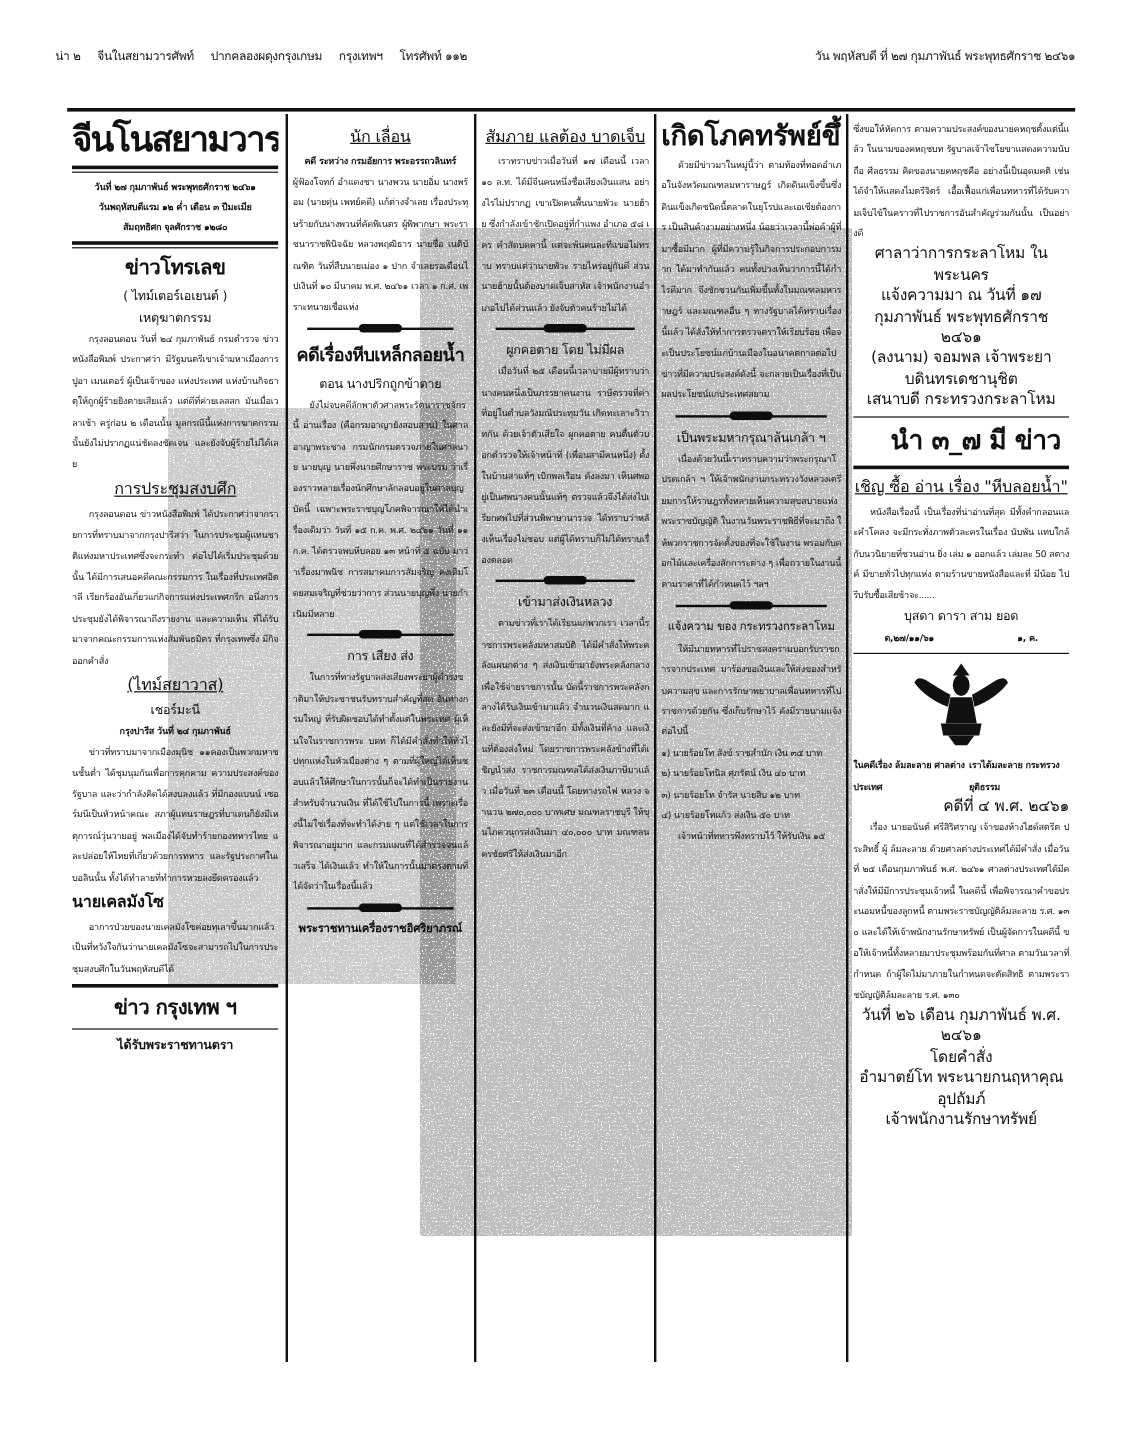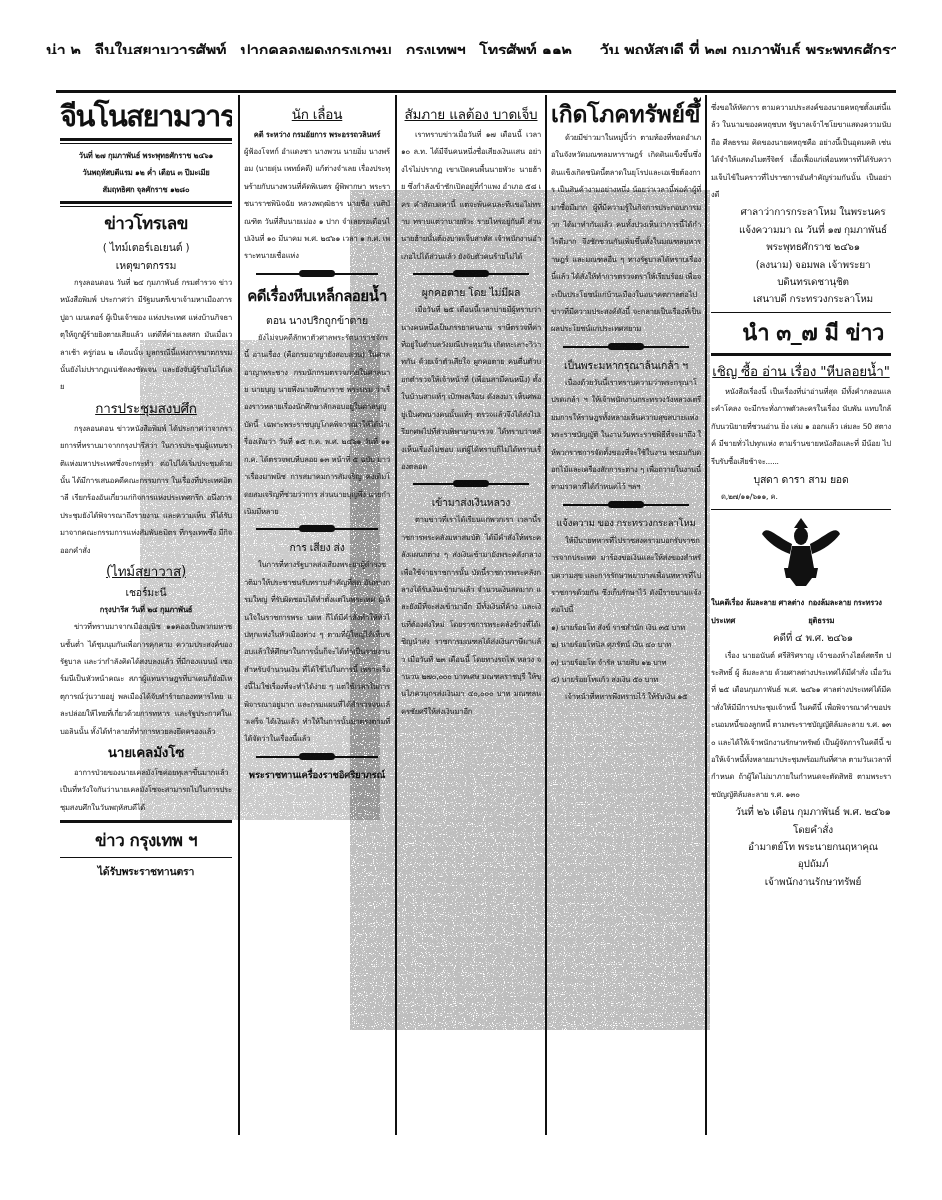--- a/index.html
+++ b/index.html
@@ -5,21 +5,21 @@
   html, body { margin: 0; padding: 0; background: #ffffff; }
   body {
     width: 942px; height: 1200px; overflow: hidden; position: relative;
     font-family: "DejaVu Sans", sans-serif; color: #111;
   }
   .page { position: absolute; left: 0; top: 0; width: 942px; height: 1200px; background: #fff; }
 
   
   .running-header {
     position: absolute; left: 46px; top: 38px; width: 850px; height: 16px;
-    font-size: 16px; font-weight: bold; display: flex; align-items: flex-start; gap: 14px;
+    font-size: 10px; font-weight: normal; display: flex; align-items: center; gap: 14px;
     white-space: nowrap; overflow: hidden; letter-spacing: -0.3px;
   }
   .running-header .spacer { flex: 1; }
 
   .top-rule { position: absolute; left: 56px; top: 90px; width: 840px; height: 3px; background: #111; }
 
   .col {
     position: absolute; top: 95px; overflow: hidden;
     font-size: 7.6px; line-height: 17.4px; letter-spacing: -0.2px;
   }
@@ -37,26 +37,26 @@
   .thick-rule { border-top: 3px solid #111; margin: 4px 0; }
   .orn-rule { position: relative; height: 10px; margin: 4px 12px; }
   .orn-rule::before { content: ""; position: absolute; left: 0; right: 0; top: 4px; border-top: 2px solid #111; }
   .orn-rule::after {
     content: ""; position: absolute; left: 50%; top: 1px; width: 36px; height: 7px; margin-left: -18px;
     background: #111; border-radius: 4px;
   }
 
   .h1 { font-size: 17px; font-weight: bold; text-align: center; line-height: 26px; margin: 2px 0; white-space: nowrap; letter-spacing: -0.5px; }
   .h2 { font-size: 13.5px; text-align: center; line-height: 22px; margin: 1px 0; white-space: nowrap; text-decoration: underline; }
-  .h2b { font-size: 13.5px; font-weight: bold; text-align: center; line-height: 22px; margin: 1px 0; white-space: nowrap; }
+  .h2b { font-size: 13.5px; font-weight: bold; line-height: 22px; margin: 1px 0; white-space: nowrap; }
   .h3 { font-size: 10.5px; text-align: center; line-height: 18px; white-space: nowrap; }
   .h-big { font-size: 22px; font-weight: bold; text-align: center; line-height: 32px; letter-spacing: -0.5px; white-space: nowrap; padding-left: 24px; }
   .h-huge { font-family: "DejaVu Serif", serif; font-size: 19px; font-weight: bold; text-align: center; line-height: 30px; white-space: nowrap; }
   .dateline { font-size: 7.6px; text-align: center; font-weight: bold; line-height: 17px; }
-  .sig { text-align: center; font-size: 10px; padding-left: 24px; }
+  .sig { text-align: center; font-size: 13px; }
 
   .garuda { display: block; margin: 6px auto; width: 90px; height: 72px; }
 
   
   .noise { position: absolute; pointer-events: none; }
 </style>
 </head>
 <body>
 
 <div class="page">
@@ -150,41 +150,41 @@
     <div class="sig">ศาลาว่าการกระลาโหม ในพระนคร</div>
     <div class="sig">แจ้งความมา ณ วันที่ ๑๗ กุมภาพันธ์ พระพุทธศักราช ๒๔๖๑</div>
     <div class="sig">(ลงนาม) จอมพล เจ้าพระยาบดินทรเดชานุชิต</div>
     <div class="sig">เสนาบดี กระทรวงกระลาโหม</div>
     <div class="thin-rule"></div>
     <div class="h-big">นำ ๓_๗ มี ข่าว</div>
     <div class="thick-rule"></div>
     <div class="h2">เชิญ ซื้อ อ่าน เรื่อง "หีบลอยน้ำ"</div>
     <p>หนังสือเรื่องนี้ เป็นเรื่องที่น่าอ่านที่สุด มีทั้งคำกลอนและคำโคลง จะมีกระทั่งภาพตัวละครในเรื่อง นับพัน แทบใกล้กับนวนิยายที่ชวนอ่าน ยิ่ง เล่ม ๑ ออกแล้ว เล่มละ 50 สตางค์ มีขายทั่วไปทุกแห่ง ตามร้านขายหนังสือและที่ มีน้อย ไปรีบรับซื้อเสียช้าจะ......</p>
     <div class="h3">บุสดา ดารา สาม ยอด</div>
-    <div style="display:flex; font-size:7.6px; font-weight:normal; padding:0 10px;">
+    <div style="display:flex; justify-content:space-between; font-size:7.6px; font-weight:bold; padding:0 26px;">
       <span>ด,๒๗/๑๑/๖๑</span>
       <span>๑, ค.</span>
     </div>
     <div class="thin-rule"></div>
     <svg class="garuda" viewBox="0 0 90 72">
       <g fill="#111">
         <ellipse cx="45" cy="20" rx="7" ry="9"></ellipse>
         <path d="M38 12 L45 2 L52 12 Z"></path>
         <path d="M36 28 C20 20 10 8 6 18 C12 26 22 34 34 38 Z"></path>
         <path d="M54 28 C70 20 80 8 84 18 C78 26 68 34 56 38 Z"></path>
         <path d="M36 30 L54 30 L58 52 L32 52 Z"></path>
         <path d="M28 52 L62 52 L60 62 L30 62 Z"></path>
         <path d="M34 62 L40 70 L50 70 L56 62 Z"></path>
       </g>
     </svg>
     <div style="display:flex; justify-content:space-between; font-size:7.6px; font-weight:bold;">
       <span>ในคดีเรื่อง ล้มละลาย ศาลต่างประเทศ</span>
-      <span>กองล้มละลาย กระทรวงยุติธรรม</span>
+      <span>เราได้มละลาย กระทรวงยุติธรรม</span>
     </div>
-    <div class="sig" style="text-align:center">คดีที่ ๔ พ.ศ. ๒๔๖๑</div>
+    <div class="sig" style="text-align:right">คดีที่ ๔ พ.ศ. ๒๔๖๑</div>
     <p>เรื่อง นายอนันต์ ศรีสิริศราญ เจ้าของห้างไฮด์สตรีต ประสิทธิ์ ผู้ ล้มละลาย ด้วยศาลต่างประเทศได้มีคำสั่ง เมื่อวันที่ ๒๕ เดือนกุมภาพันธ์ พ.ศ. ๒๔๖๑ ศาลต่างประเทศได้มีคำสั่งให้มีมีการประชุมเจ้าหนี้ ในคดีนี้ เพื่อพิจารณาคำขอประนอมหนี้ของลูกหนี้ ตามพระราชบัญญัติล้มละลาย ร.ศ. ๑๓๐ และได้ให้เจ้าพนักงานรักษาทรัพย์ เป็นผู้จัดการในคดีนี้ ขอให้เจ้าหนี้ทั้งหลายมาประชุมพร้อมกันที่ศาล ตามวันเวลาที่กำหนด ถ้าผู้ใดไม่มาภายในกำหนดจะตัดสิทธิ ตามพระราชบัญญัติล้มละลาย ร.ศ. ๑๓๐</p>
     <div class="sig">วันที่ ๒๖ เดือน กุมภาพันธ์ พ.ศ. ๒๔๖๑</div>
     <div class="sig">โดยคำสั่ง</div>
     <div class="sig">อำมาตย์โท พระนายกนฤหาคุณอุปถัมภ์</div>
     <div class="sig">เจ้าพนักงานรักษาทรัพย์</div>
   </div>
 
   <svg class="noise" width="942" height="1200" style="left:0;top:0">
     <defs>
       <filter id="speck">

